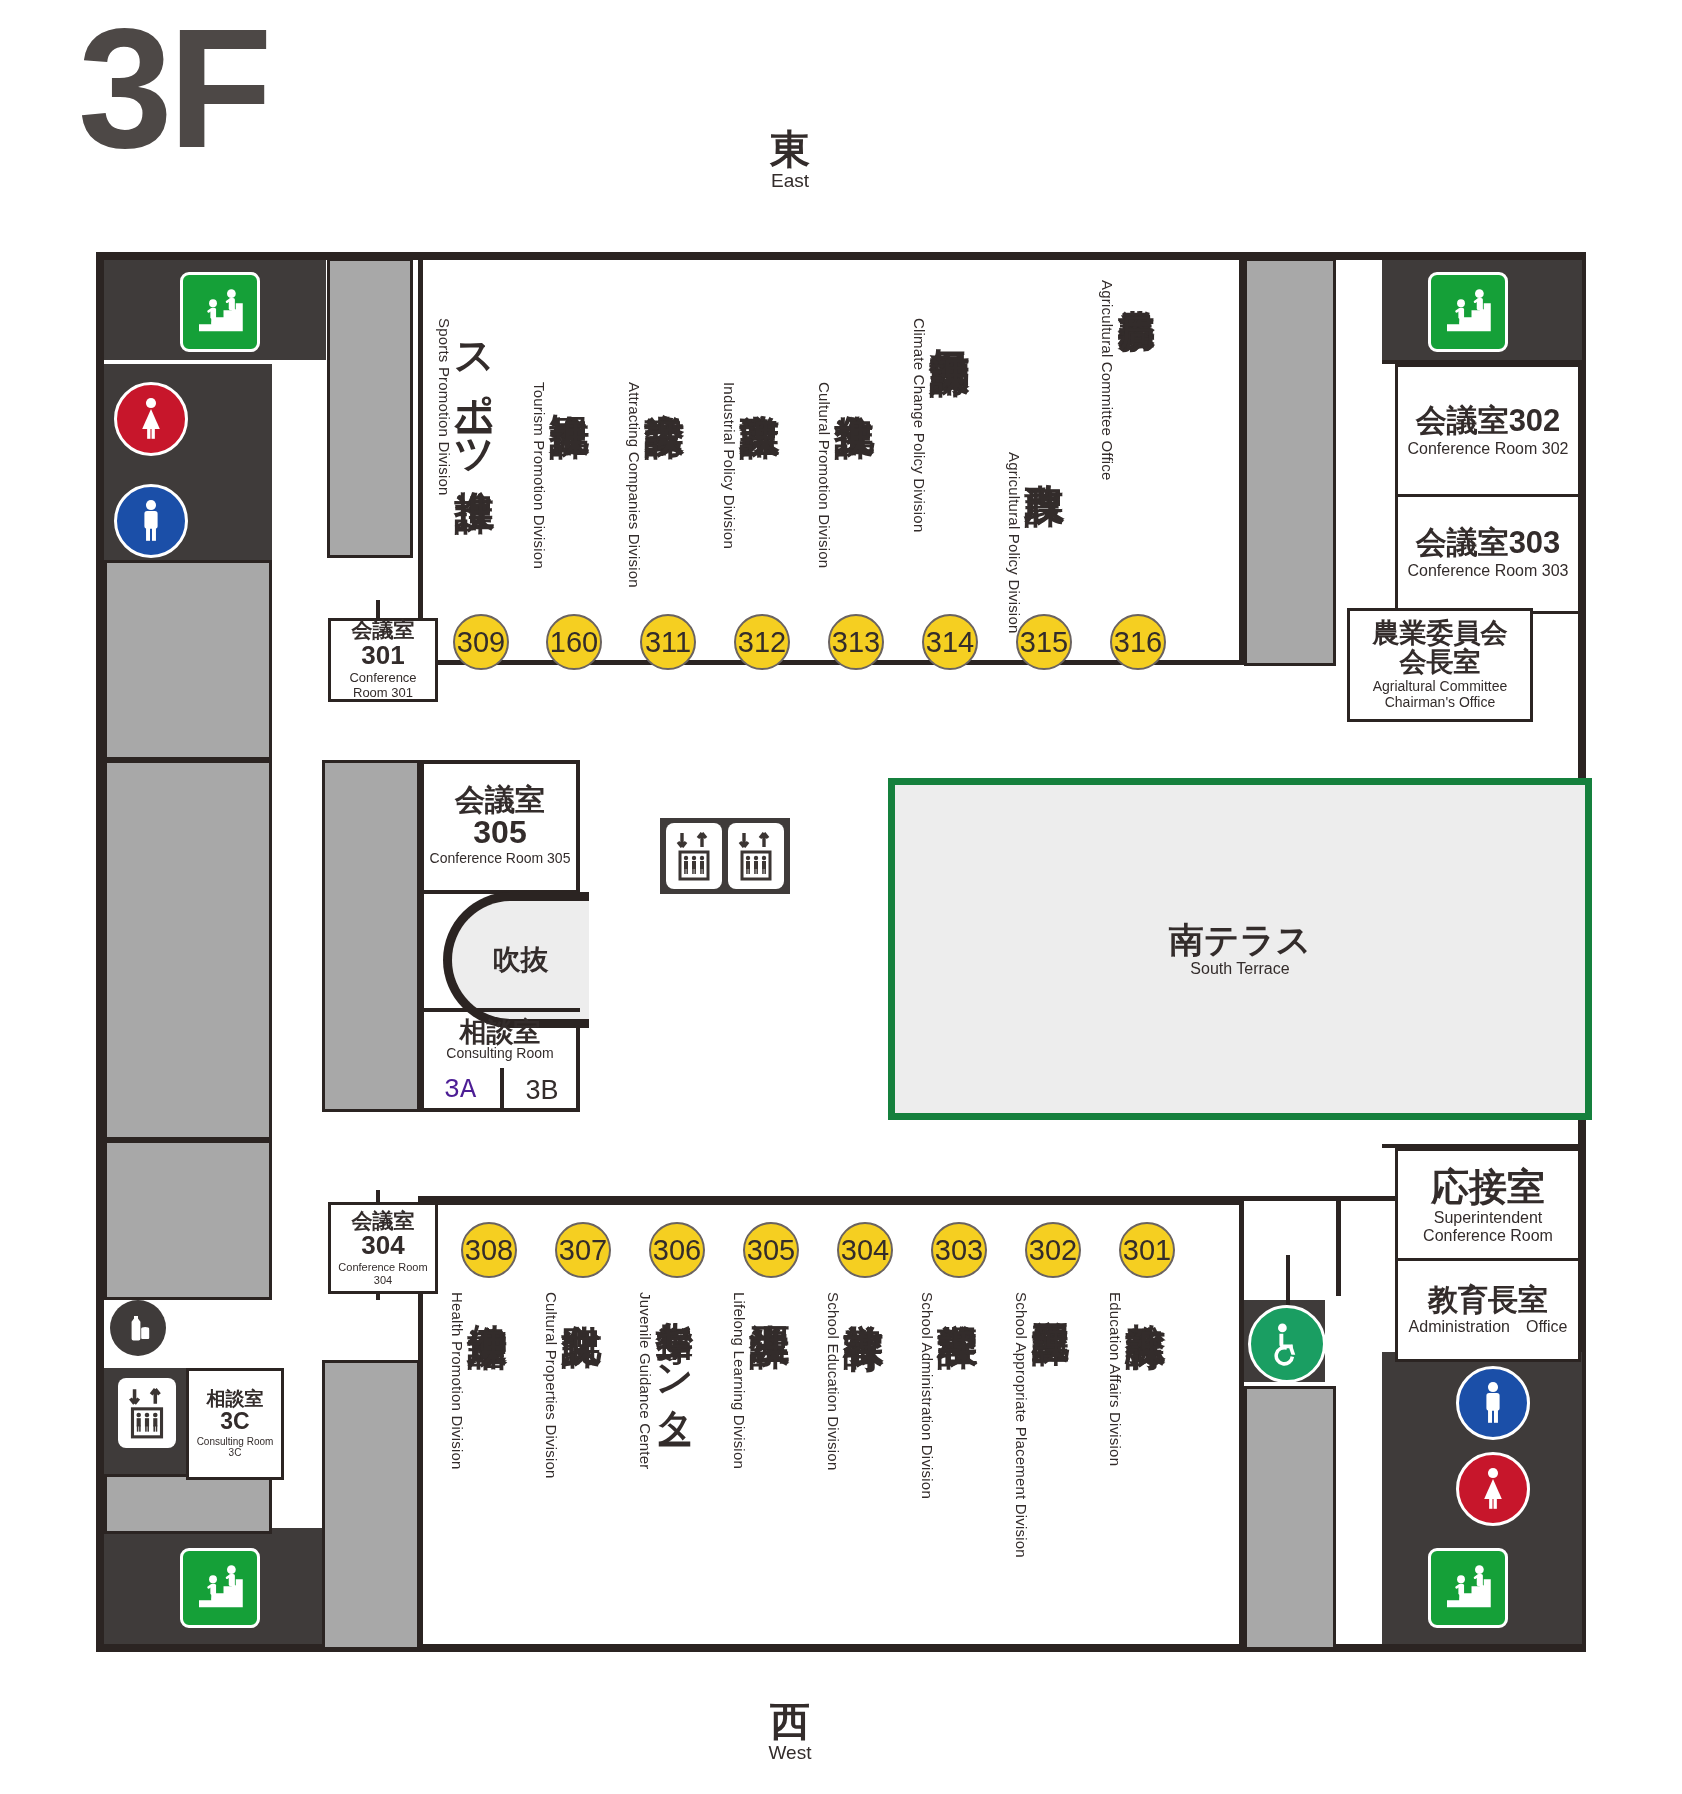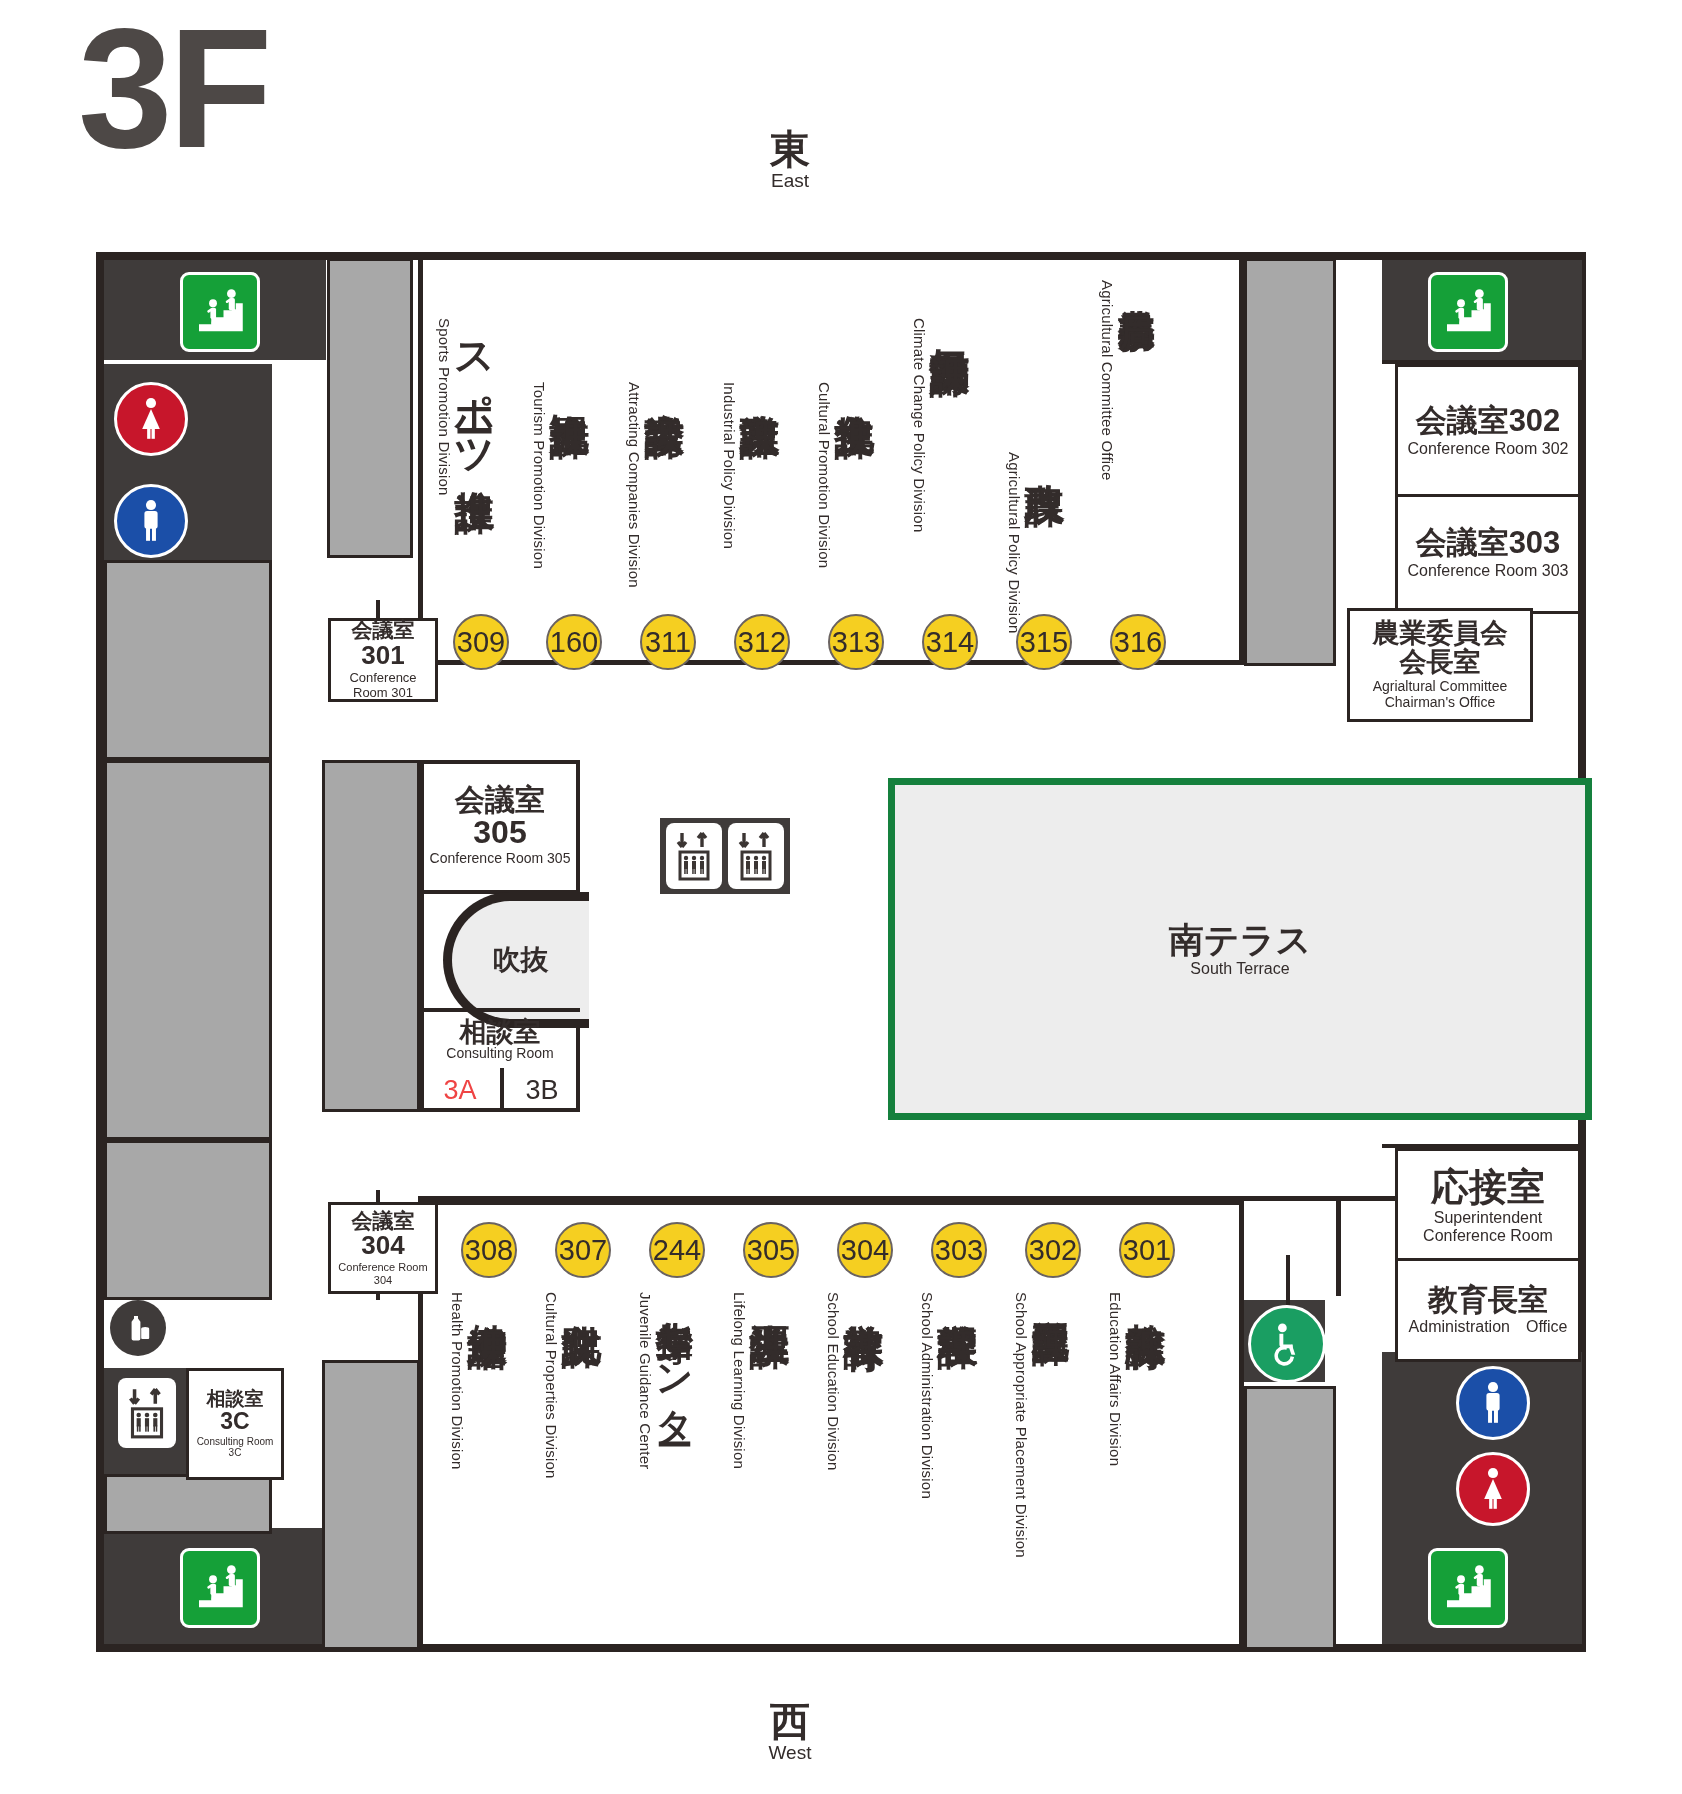--- a/index.html
+++ b/index.html
@@ -386,21 +386,21 @@
     <div class="jp">健康増進課</div>
     <div class="en">Health Promotion Division</div>
   </div>
 
   <div class="badge" style="left:555px;top:1222px;">307</div>
   <div class="vlabel" style="left:562px;top:1292px;">
     <div class="jp">文化財課</div>
     <div class="en">Cultural Properties Division</div>
   </div>
 
-  <div class="badge" style="left:649px;top:1222px;">244</div>
+  <div class="badge" style="left:649px;top:1222px;">306</div>
   <div class="vlabel smalljp" style="left:656px;top:1292px;">
     <div class="jp">少年指導センター</div>
     <div class="en">Juvenile Guidance Center</div>
   </div>
 
   <div class="badge" style="left:743px;top:1222px;">305</div>
   <div class="vlabel" style="left:750px;top:1292px;">
     <div class="jp">生涯学習課</div>
     <div class="en">Lifelong Learning Division</div>
   </div>
@@ -446,21 +446,21 @@
   <div id="void" style="left:443px;top:892px;width:137px;height:118px;">
     <span class="jp">吹抜</span>
   </div>
   <div class="abs line" style="left:420px;top:1008px;width:160px;height:4px;"></div>
 
   <div class="abs" style="left:420px;top:1012px;width:160px;height:56px;display:flex;flex-direction:column;align-items:center;justify-content:center;text-align:center;">
     <div style="font-size:27px;font-weight:bold;line-height:1.05;">相談室</div>
     <div style="font-size:14px;line-height:1.1;">Consulting Room</div>
   </div>
   <div class="abs line" style="left:500px;top:1068px;width:4px;height:44px;"></div>
-  <div class="abs" style="left:420px;top:1068px;width:80px;height:44px;display:flex;align-items:center;justify-content:center;font-size:27px;color:#ef4444;">3A</div>
+  <div class="abs" style="left:420px;top:1068px;width:80px;height:44px;display:flex;align-items:center;justify-content:center;font-size:27px;color:#4c1d95;font-family:Liberation Mono, monospace;">3A</div>
   <div class="abs" style="left:504px;top:1068px;width:76px;height:44px;display:flex;align-items:center;justify-content:center;font-size:27px;color:#332c2b;">3B</div>
 
   <div class="room small" style="left:328px;top:1202px;width:104px;height:86px;">
     <div class="jp">会議室</div>
     <div class="num">304</div>
     <div class="en" style="font-size:11px;">Conference Room 304</div>
   </div>
 
   <div class="room tiny" style="left:186px;top:1368px;width:92px;height:106px;">
     <div class="jp">相談室</div>

